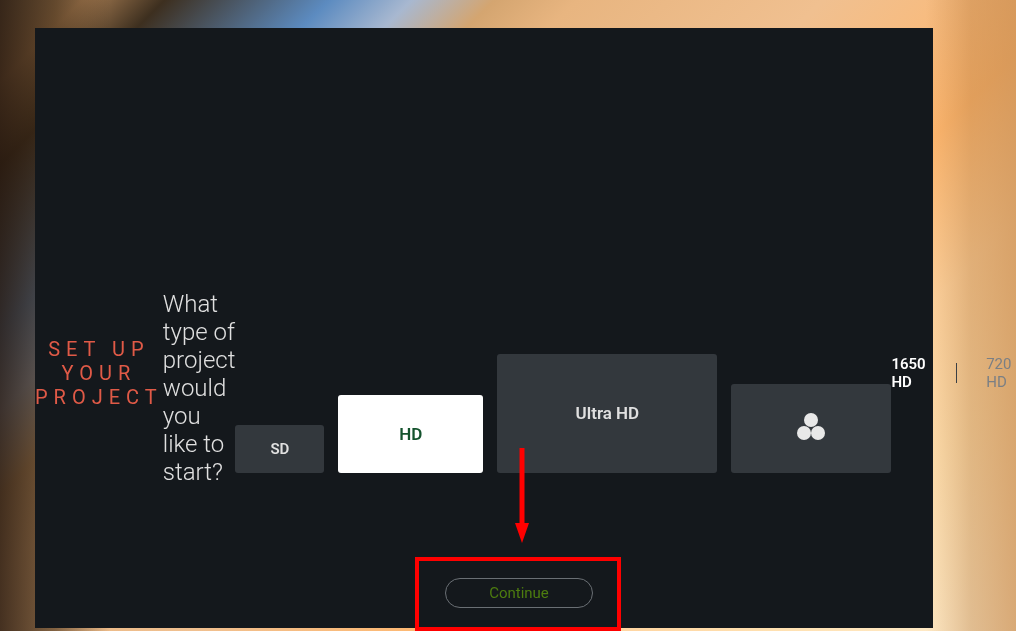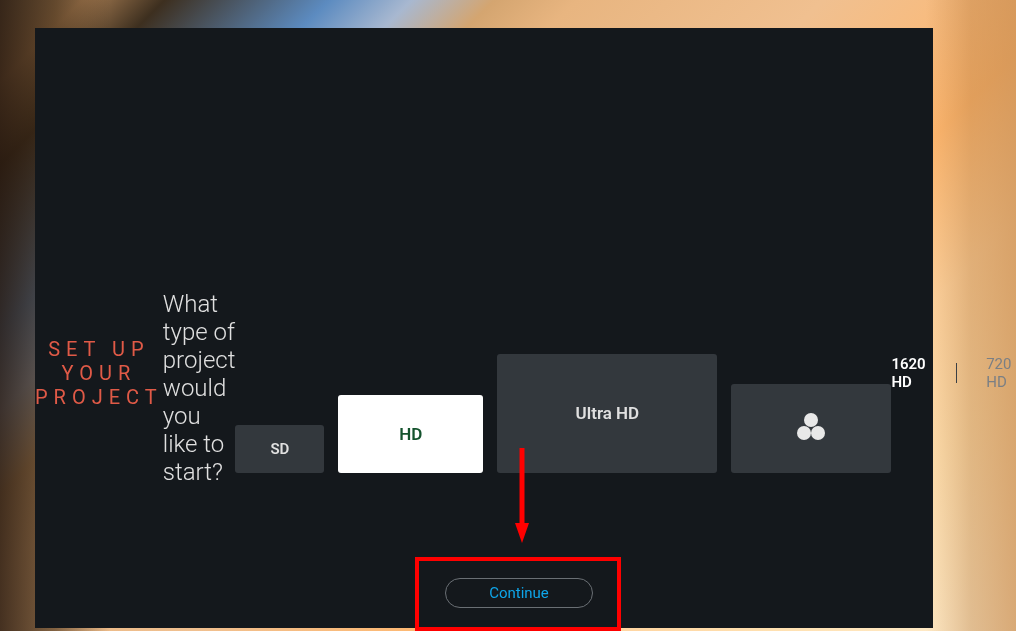--- a/index.html
+++ b/index.html
@@ -99,21 +99,21 @@
     .sub-opt.dim { color: #7a7f84; font-weight: 400; }
     .sub-sep { width: 1px; height: 20px; background: #3a3f44; }
     .continue-btn {
       display: flex;
       align-items: center;
       justify-content: center;
       width: 148px;
       height: 30px;
       border: 1px solid #6a6f74;
       border-radius: 15px;
-      color: #0ea5e9;
+      color: #4d7c0f;
       font-size: 15px;
       cursor: pointer;
       position: absolute;
       left: 410px;
       top: 550px;
     }
     .highlight-box {
       position: absolute;
       left: 380px;
       top: 529px;
@@ -159,21 +159,21 @@
           <circle cx="11" cy="23" r="7" fill="#e8e8e8"></circle>
           <circle cx="25" cy="23" r="7" fill="#e8e8e8"></circle>
         </svg>
       </span>
     </div>
   </div>
 
   <div class="divider"></div>
 
   <div class="sub-options">
-    <span class="sub-opt selected">1620 HD</span>
+    <span class="sub-opt selected">1650 HD</span>
     <div class="sub-sep"></div>
     <span class="sub-opt dim">720 HD</span>
   </div>
 
   <div class="divider"></div>
 
   <div class="continue-btn">
     <span>Continue</span>
   </div>
 

